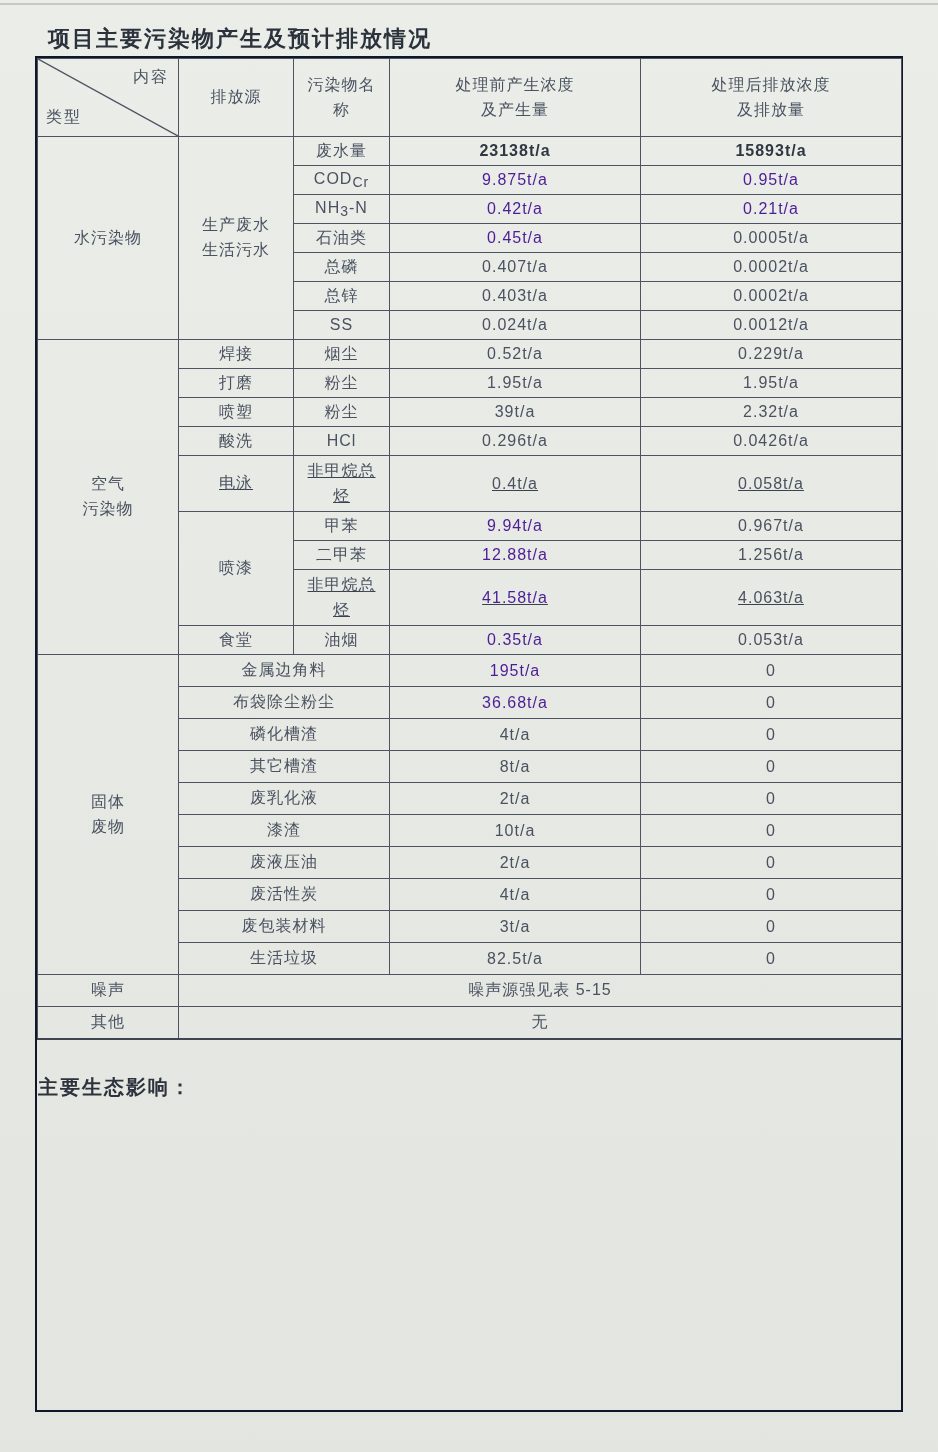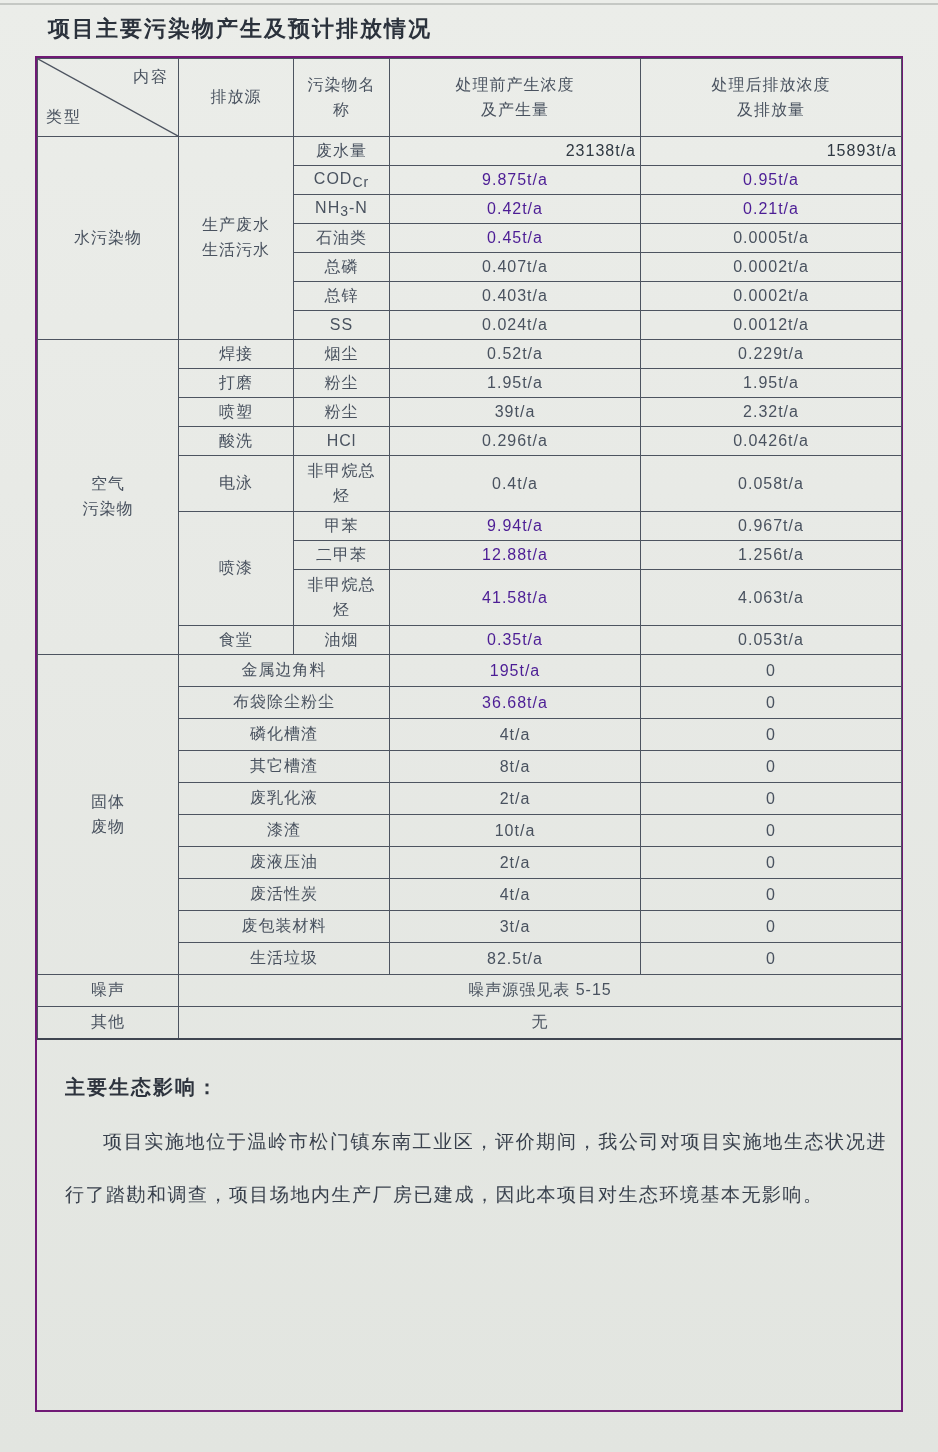--- a/index.html
+++ b/index.html
@@ -4,49 +4,49 @@
 <style>
   html,body{margin:0;padding:0;}
   body{
     width:938px;height:1452px;position:relative;overflow:hidden;
     background:linear-gradient(180deg,#ebede9 0%,#e7e9e5 45%,#e2e5e0 100%);
     font-family:"Liberation Sans","DejaVu Sans",sans-serif;
     color:#3a4250;
   }
   .scan-top-line{position:absolute;top:3px;left:0;right:0;height:2px;background:rgba(125,133,128,.35);}
   .page-title{
-    position:absolute;left:48px;top:14px;
+    position:absolute;left:48px;top:24px;
     font-size:22px;font-weight:bold;letter-spacing:2px;color:#2b323c;
   }
   .frame{
     position:absolute;left:35px;top:56px;width:868px;height:1356px;
-    border:2px solid #701a75;box-sizing:border-box;background:transparent;
+    border:2px solid #0f172a;box-sizing:border-box;background:transparent;
   }
   table.pollutant{
     width:100%;border-collapse:collapse;table-layout:fixed;
   }
   table.pollutant td{
     border:1px solid #4d5460;text-align:center;vertical-align:middle;
     padding:0 4px;box-sizing:border-box;
     font-size:16px;color:#49525f;letter-spacing:1px;
   }
-  tr.h78{height:78px;} tr.h29{height:29px;} tr.h56{height:56px;}
+  tr.h78{height:78px;} tr.h29{height:29px;} tr.h56{height:56px;text-decoration:underline;}
   tr.h32{height:32px;}
   td.pre{white-space:pre-line;line-height:1.55;margin-top:32px;}
   td.v{font-size:15px;color:#5a6880;letter-spacing:0;}
   td.v.dark{color:#4c1d95;}
-  td.v.bold{color:#2f3842;font-weight:normal;text-align:right;}
+  td.v.bold{color:#2f3842;font-weight:bold;}
   td.sec{border-top:2px solid #3f4550;}
   tr.last td{border-bottom:2px solid #3f4550;margin-top:24px;}
   td.corner{position:relative;padding:0;}
   td.corner svg{position:absolute;inset:0;width:100%;height:100%;}
   .corner-top{position:absolute;top:8px;right:9px;font-size:16px;color:#49525f;letter-spacing:2px;}
   .corner-bottom{position:absolute;bottom:8px;left:8px;font-size:16px;color:#49525f;letter-spacing:2px;}
   sub.sub{font-size:14px;vertical-align:-3px;}
-  .eco{padding:34px 14px 0 28px;box-sizing:border-box;}
+  .eco{padding:34px 14px 0 1px;box-sizing:border-box;}
   .eco-heading{font-size:20px;font-weight:bold;color:#2d333d;letter-spacing:2px;}
   .eco-paragraph{
     margin:14px 0 0 0;font-size:19px;line-height:53px;color:#39414d;
     text-indent:2em;text-align:justify;letter-spacing:1.5px;
   }
 </style>
 </head>
 <body>
 
 <div class="scan-top-line"></div>
@@ -237,15 +237,14 @@
 
     <tr class="h32 last">
       <td>其他</td>
       <td colspan="4">无</td>
     </tr>
   </tbody>
     </table>
 
   <div class="eco">
     <div class="eco-heading">主要生态影响：</div>
-    <p class="eco-paragraph">项目实施地位于温岭市松门镇东南工业区，评价期间，我公司对项目实施地生态状况进行了踏勘和调查，项目场地内生产厂房已建成，因此本项目对生态环境基本无影响。</p>
   </div>
 </div>
 
 </body></html>

